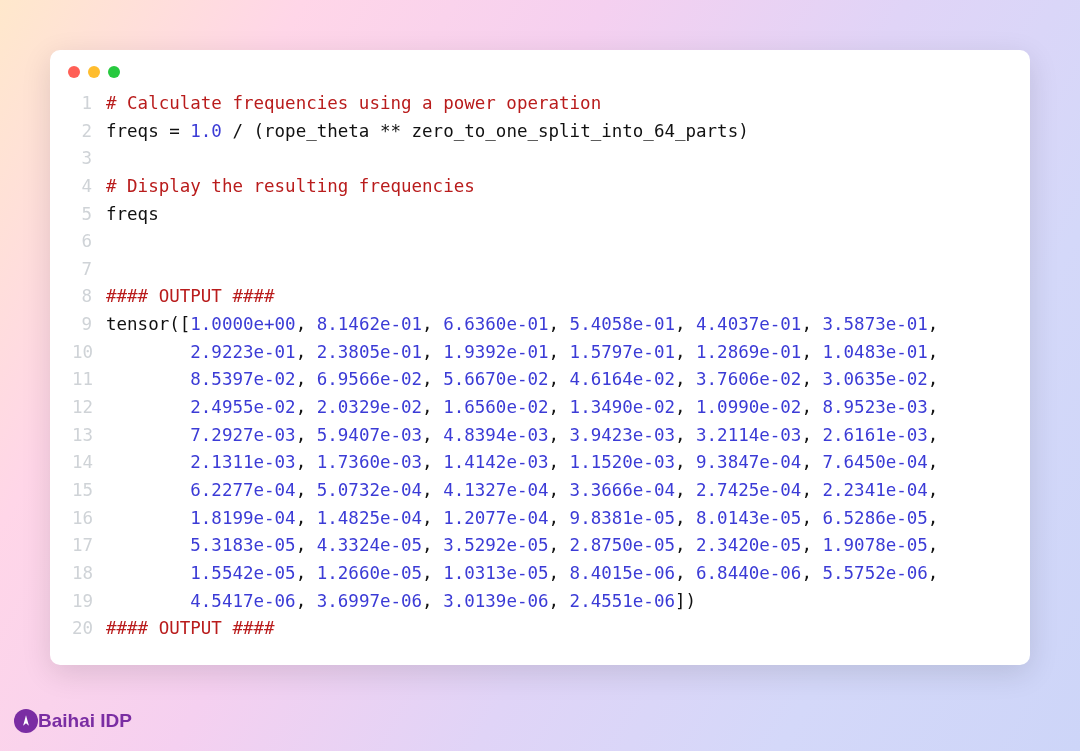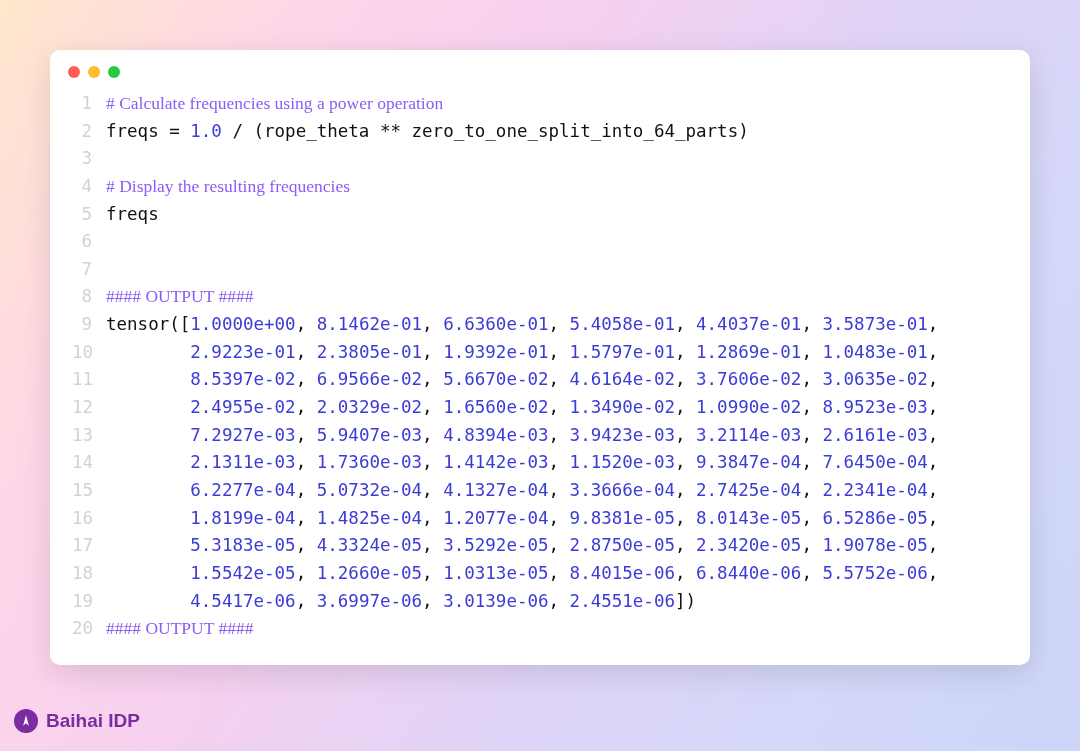--- a/index.html
+++ b/index.html
@@ -41,30 +41,29 @@
   .line { display: flex; }
   .lineno {
     color: #cfd3d7;
     width: 34px;
     text-align: right;
     padding-right: 14px;
     user-select: none;
     flex-shrink: 0;
   }
   .content { flex: 1; white-space: pre; }
-  .cm  { color: #8b5cf6; font-family: Liberation Serif, serif; }        
+  .cm  { color: #b91c1c; }        
   .kw  { color: #111; }           
   .num { color: #3b3bd6; }
   .footer {
     position: absolute;
     left: 14px;
     bottom: 18px;
     display: flex;
     align-items: center;
-    gap: 8px;
     text-align: center;
   }
   .logo {
     width: 24px; height: 24px; border-radius: 50%;
     background: #7a2da3;
     display: flex; align-items: center; justify-content: center;
   }
   .logo svg { width: 14px; height: 14px; }
   .brand {
     font-family: -apple-system, "Segoe UI", Arial, sans-serif;

